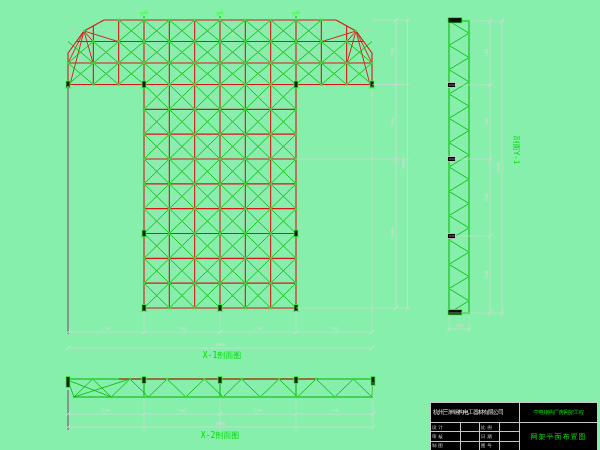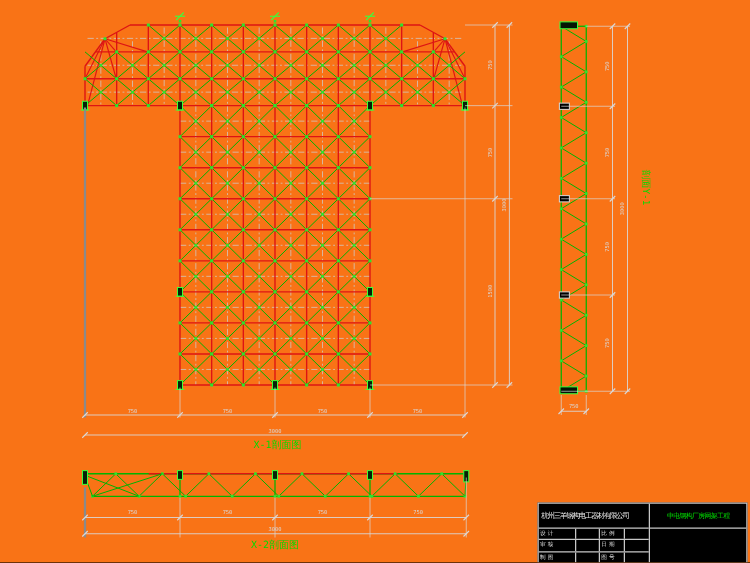--- a/index.html
+++ b/index.html
@@ -1,16 +1,16 @@
 <!DOCTYPE html>
 <html><head>
 <meta charset="utf-8">
 <style>
   html,body{margin:0;padding:0;background:#000;}
-  #canvas{position:relative;width:600px;height:450px;background:#f97316;overflow:hidden;
+  #canvas{position:relative;width:600px;height:450px;background:#86efac;overflow:hidden;
           font-family:"DejaVu Sans Mono", monospace;}
   #dwg{position:absolute;left:0;top:0;}
   
   #titleblock{position:absolute;left:430px;top:402px;width:166px;height:47px;
               border:1px solid #c8c8c8;display:flex;background:#000;}
   .tb-left{width:88px;border-right:1px solid #c8c8c8;display:flex;flex-direction:column;}
   .tb-company{height:19px;border-bottom:1px solid #c8c8c8;color:#e8e8e8;font-size:6px;
               display:flex;align-items:center;padding-left:2px;letter-spacing:-1px;white-space:nowrap;overflow:hidden;}
   .tb-table{flex:1;display:flex;flex-direction:column;}
   .tb-row{flex:1;display:flex;border-bottom:1px solid #c8c8c8;color:#ddd;font-size:4.5px;}
@@ -745,15 +745,16 @@
         <div class="tb-row">
           <div class="tb-c c1">制 图</div>
           <div class="tb-c c2"></div>
           <div class="tb-c c3">图 号</div>
           <div class="tb-c c4"></div>
         </div>
       </div>
     </div>
     <div class="tb-right">
       <div class="tb-project">中电钢构厂房网架工程</div>
+      <div class="tb-title">网架平面布置图</div>
     </div>
   </div>
 </div>
 
 </body></html>

